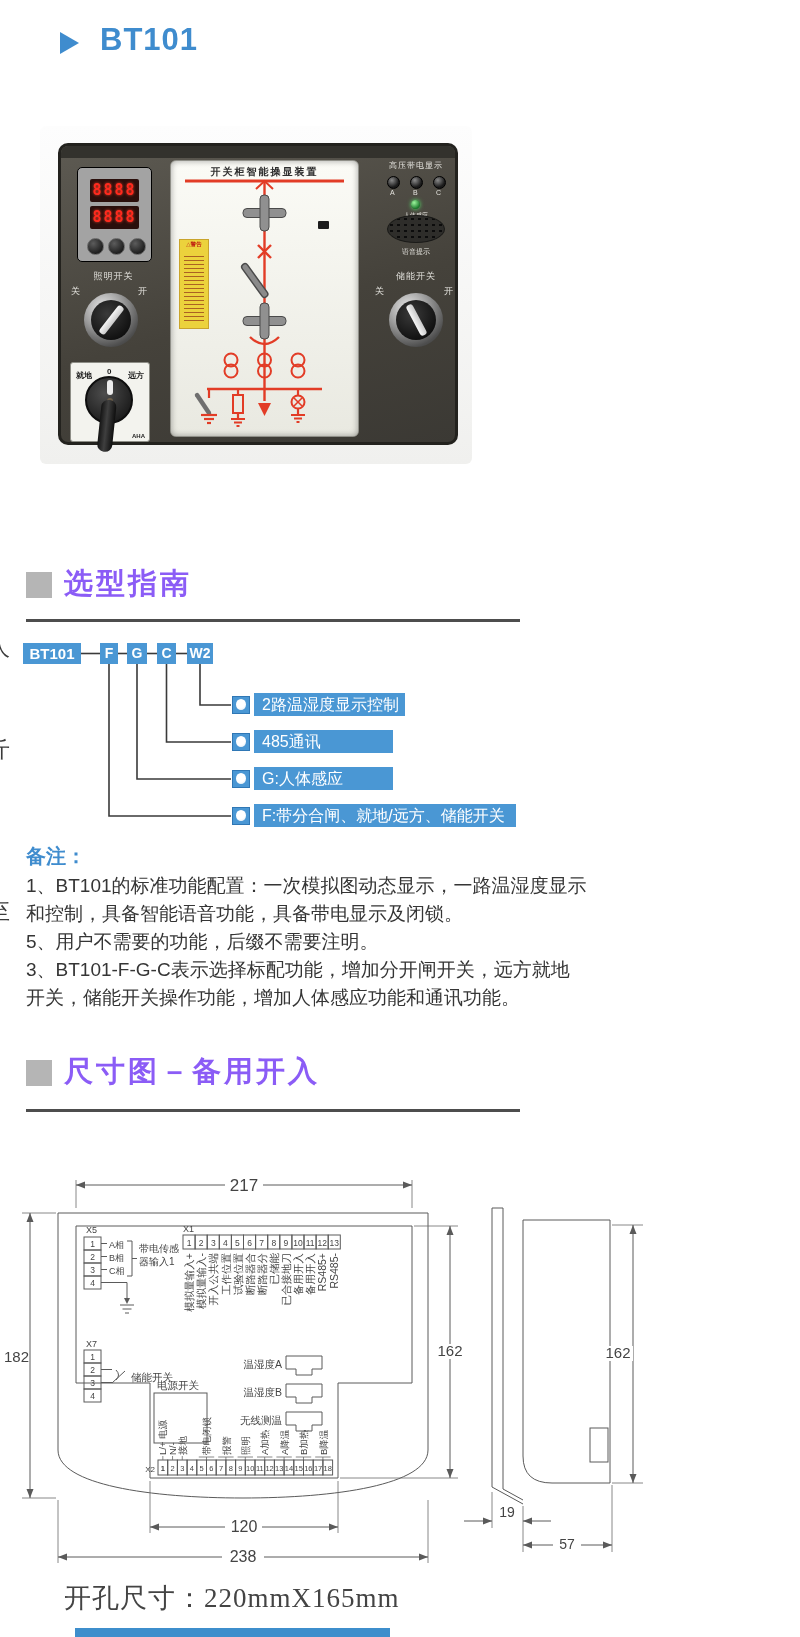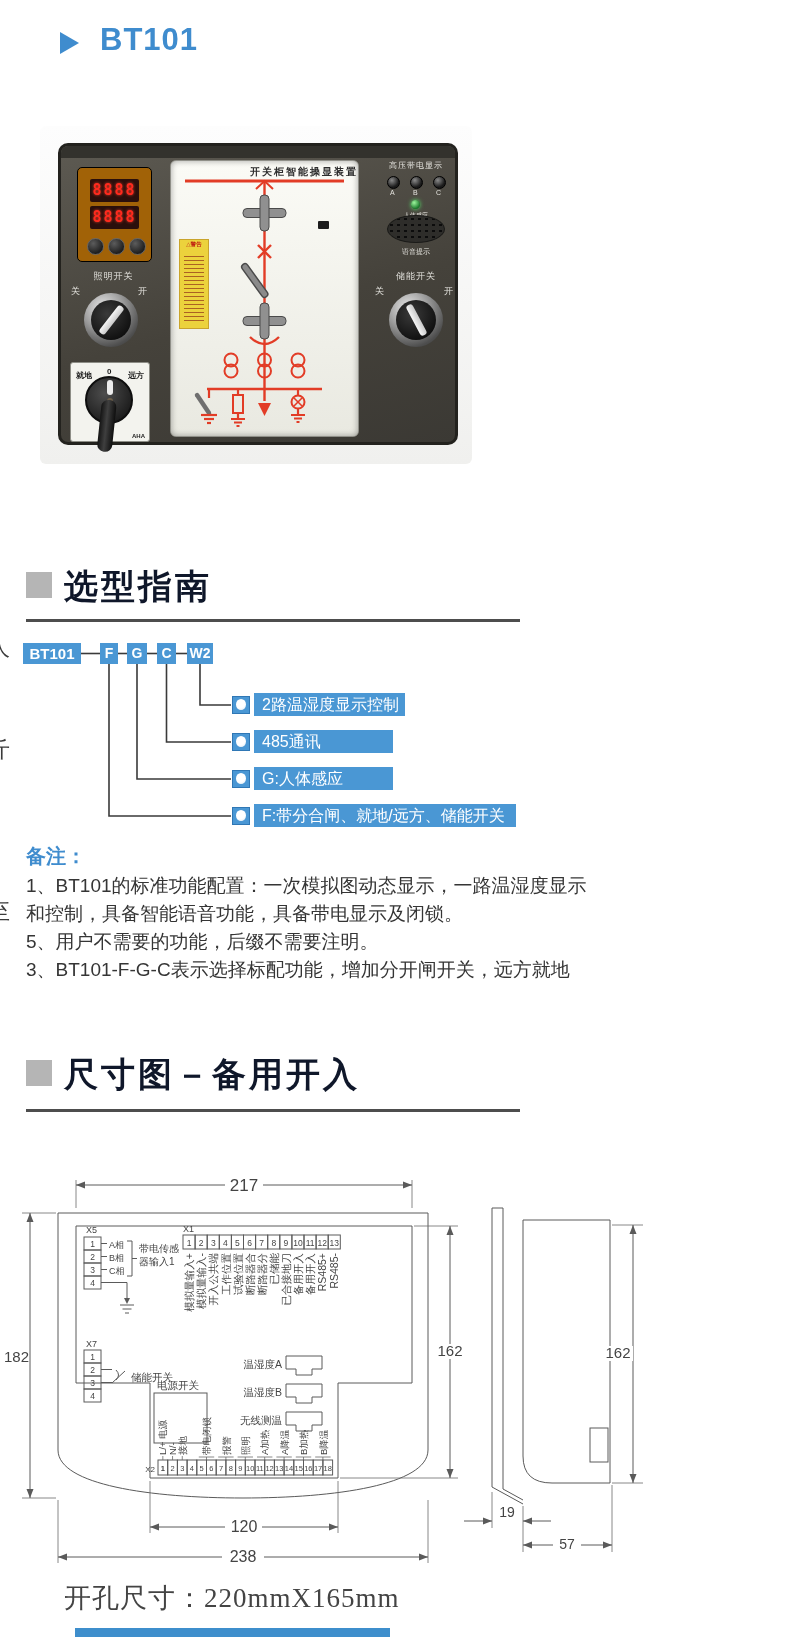--- a/index.html
+++ b/index.html
@@ -3,45 +3,45 @@
 <meta charset="utf-8">
 <style>
   html,body{margin:0;padding:0;background:#fff;}
   #page{position:relative;width:648px;height:1637px;background:#fff;overflow:hidden;
         font-family:"Liberation Sans","DejaVu Sans",sans-serif;}
   .abs{position:absolute;}
   
   .doc-title{position:absolute;left:100px;top:22px;font-size:31px;font-weight:bold;color:#3f8cce;letter-spacing:1px;}
   .tri{position:absolute;left:60px;top:32px;width:0;height:0;border-left:19px solid #3f8cce;border-top:11px solid transparent;border-bottom:11px solid transparent;}
   .sec-square{position:absolute;width:26px;height:26px;background:#b5b5b5;}
-  .sec-title{position:absolute;font-size:34px;font-weight:bold;color:#0f172a;letter-spacing:3px;white-space:nowrap;}
+  .sec-title{position:absolute;font-size:29px;font-weight:bold;color:#8b5cf6;letter-spacing:3px;white-space:nowrap;}
   .rule{position:absolute;height:3px;background:#4d4d4d;}
   
   .mbox{position:absolute;height:21px;background:#4a97d4;color:#fff;font-weight:bold;text-align:center;line-height:21px;font-size:14px;}
   .opt-row{position:absolute;left:232px;height:24px;}
   .opt-icon{position:absolute;left:0;top:3px;width:18px;height:18px;background:#4a97d4;border:1px solid #2f77b5;box-sizing:border-box;}
   .opt-icon::after{content:'';position:absolute;left:3px;top:2px;width:10px;height:11px;border-radius:50%;
      background:radial-gradient(circle at 40% 35%,#ffffff 55%,#cfe2f2);}
   .opt-label{position:absolute;left:22px;top:0;height:23px;line-height:23px;background:#4a97d4;color:#fff;font-size:16px;padding-left:8px;white-space:nowrap;overflow:hidden;}
   .notes-title{position:absolute;left:26px;top:843px;font-size:20px;font-weight:bold;color:#3f8cce;}
   .note-line{position:absolute;left:26px;font-size:19px;color:#353535;white-space:nowrap;}
   
   .photo-bg{position:absolute;left:40px;top:126px;width:432px;height:338px;background:linear-gradient(#fdfdfd,#f0f0ee);border-radius:6px;}
   .photo{position:absolute;left:58px;top:143px;width:400px;height:302px;}
   .dev-body{position:absolute;left:0;top:0;width:400px;height:302px;border-radius:10px;
      background:linear-gradient(165deg,#5d5a52,#45423b 55%,#3b3934);border:3px solid #23221e;box-sizing:border-box;}
   .dev-topstrip{position:absolute;left:3px;top:3px;width:394px;height:12px;background:#33322d;border-radius:7px 7px 0 0;}
   .mimic{position:absolute;left:112px;top:17px;width:187px;height:275px;border-radius:6px;
      background:linear-gradient(#fbfbf6,#e9e9e1);border:1px solid #8f8f88;box-shadow:inset 0 0 6px rgba(0,0,0,.35);}
-  .mimic-title{position:absolute;left:0;top:4px;width:100%;text-align:right;font-size:10px;font-weight:bold;color:#2d2d2d;letter-spacing:2px;}
+  .mimic-title{position:absolute;left:0;top:4px;width:100%;text-align:center;font-size:10px;font-weight:bold;color:#2d2d2d;letter-spacing:2px;}
   .warn-label{position:absolute;left:8px;top:78px;width:30px;height:90px;background:#ecd23c;border:1px solid #c9a42c;box-sizing:border-box;}
   .warn-head{font-size:8px;color:#c02212;font-weight:bold;text-align:center;transform:scale(.7);transform-origin:center top;}
   .warn-lines{margin:2px 4px;height:70px;background:repeating-linear-gradient(to bottom,transparent 0 3px,rgba(150,60,25,.75) 3px 4px);}
   .qr-mark{position:absolute;left:147px;top:60px;width:11px;height:8px;background:#1d1d1d;border-radius:1px;}
-  .module{position:absolute;left:19px;top:24px;width:73px;height:93px;background:#a16207;border:1px solid #000;border-radius:5px;}
+  .module{position:absolute;left:19px;top:24px;width:73px;height:93px;background:#a3a3a3;border:1px solid #000;border-radius:5px;}
   .led{position:absolute;left:12px;width:49px;height:23px;background:#2a0f0c;border-radius:2px;
        color:#ff2a1e;font-family:"DejaVu Sans Mono",monospace;font-weight:bold;font-size:15px;line-height:23px;text-align:center;letter-spacing:2px;
        text-shadow:0 0 3px rgba(255,70,45,.9);}
   .btn{position:absolute;top:70px;width:15px;height:15px;border-radius:50%;border:1px solid #666;
        background:radial-gradient(circle at 35% 30%,#5c5c5c,#1f1f1f 70%);}
   .dev-txt{position:absolute;color:#e4e3de;white-space:nowrap;}
   .knob{position:absolute;width:54px;height:54px;border-radius:50%;
         background:radial-gradient(circle at 35% 28%,#e9e9e9,#9a9a9a 40%,#4e4e4e 75%,#2e2e2e);}
   .knob-in{position:absolute;left:7px;top:7px;width:40px;height:40px;border-radius:50%;
         background:radial-gradient(circle at 40% 35%,#3a3a3a,#101010 75%);}
@@ -241,20 +241,21 @@
   <div class="opt-row" style="top:804px">
     <div class="opt-icon"></div>
     <div class="opt-label" style="width:254px">F:带分合闸、就地/远方、储能开关</div>
   </div>
 
   <div class="notes-title">备注：</div>
   <div class="note-line" style="top:873px">1、BT101的标准功能配置：一次模拟图动态显示，一路温湿度显示</div>
   <div class="note-line" style="top:901px">和控制，具备智能语音功能，具备带电显示及闭锁。</div>
   <div class="note-line" style="top:929px">5、用户不需要的功能，后缀不需要注明。</div>
   <div class="note-line" style="top:957px">3、BT101-F-G-C表示选择标配功能，增加分开闸开关，远方就地</div>
+  <div class="note-line" style="top:985px">开关，储能开关操作功能，增加人体感应功能和通讯功能。</div>
 
   <div class="sec-square" style="left:26px;top:1060px"></div>
   <div class="sec-title" style="left:64px;top:1052px">尺寸图－备用开入</div>
   <div class="rule" style="left:26px;top:1109px;width:494px"></div>
 
   <svg class="dwg-svg" width="800" height="537" viewBox="0 0 800 537">
     <defs>
       <marker id="arr" viewBox="0 0 10 10" refX="9" refY="5" markerWidth="10" markerHeight="10" orient="auto-start-reverse">
         <path d="M0,1.5 L9,5 L0,8.5 z" fill="#5a5a5a"></path>
       </marker>

